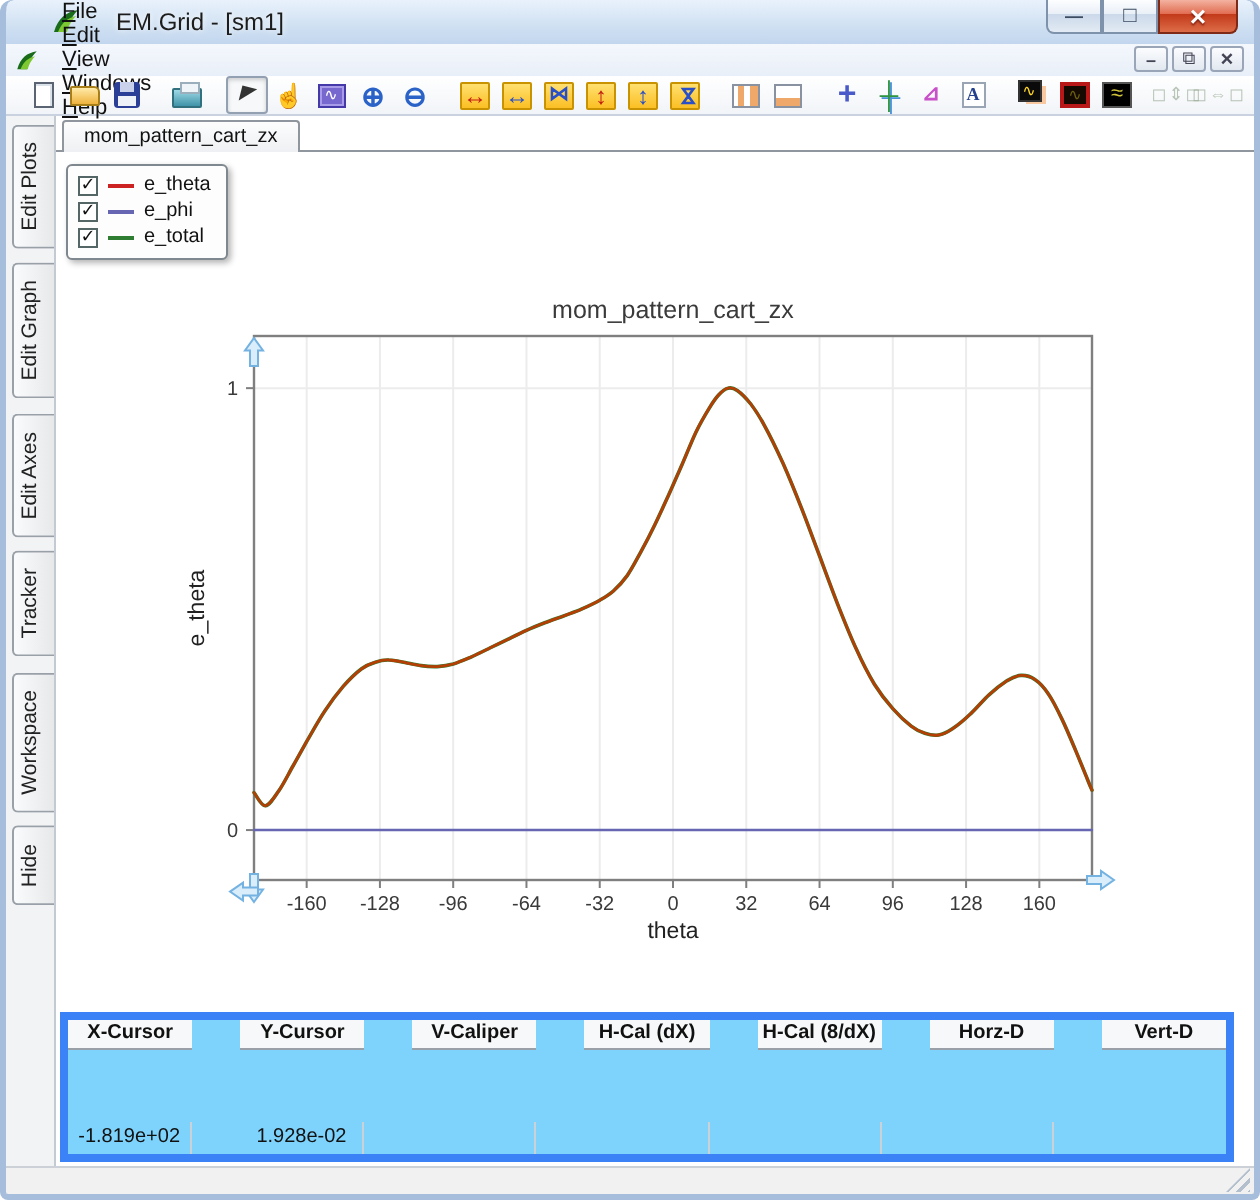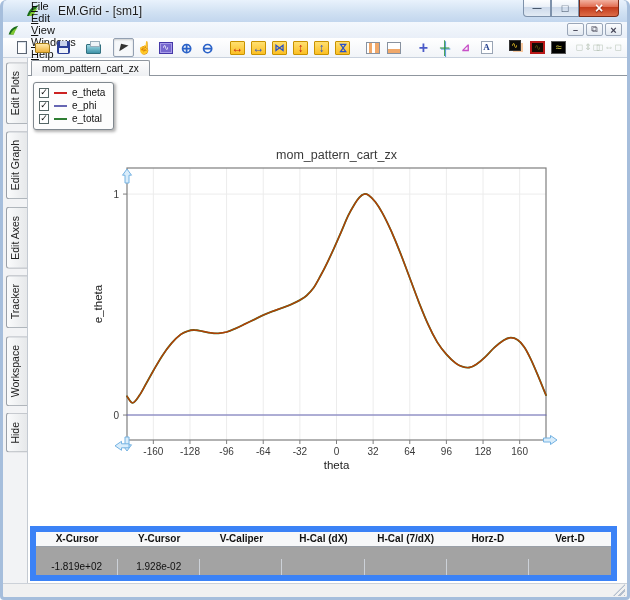--- a/index.html
+++ b/index.html
@@ -85,21 +85,21 @@
   .chartwrap{flex:1;position:relative;min-height:0;}
   .chartwrap svg{position:absolute;left:0;top:0;}
   
   .legend{position:absolute;left:5px;top:6px;background:#fdfdfd;border:1px solid #80888f;border-radius:3px;
     box-shadow:1.5px 1.5px 3px rgba(0,0,0,.3);padding:3px 8px 4px 5px;z-index:2;}
   .lrow{display:flex;align-items:center;height:13px;gap:5px;}
   .lcheck{width:10px;height:10px;background:#fff;border:1px solid #566;display:flex;align-items:center;justify-content:center;font-size:9px;color:#111;line-height:1;}
   .lline{width:13px;border-top:2px solid;display:inline-block;}
   .llabel{font-size:10px;color:#111;}
   
-  .stable{flex:0 0 auto;margin:0 10px 2px 2px;border:6px solid #3b82f6;display:grid;grid-template-columns:repeat(7,1fr);background:#a3a3a3;}
+  .stable{flex:0 0 auto;margin:0 10px 2px 2px;border:4px solid #3b82f6;display:grid;grid-template-columns:repeat(7,1fr);background:#7dd3fc;gap:24px;}
   .sh{font-size:10px;font-weight:bold;color:#111;text-align:center;padding:1px 0 2px;background:#f7f8f9;border-bottom:1px solid #9aa0a8;}
   .sv{font-size:10px;color:#111;text-align:center;padding:2px 0 3px;border-right:1px solid #ccd1d8;min-height:15px;margin-top:12px;}
   .sv:nth-child(14){border-right:none;}
   
   .statusbar{height:14px;background:#f1f1f1;border-top:1px solid #ccd1d8;flex:0 0 auto;display:flex;align-items:flex-end;justify-content:flex-end;}
   .grip{width:12px;height:12px;margin:0 2px 1px 0;background:repeating-linear-gradient(135deg,#b4bfce 0 1.5px,transparent 1.5px 4px);
     clip-path:polygon(100% 0,100% 100%,0 100%);}
 </style>
 </head>
 <body>
@@ -321,21 +321,21 @@
             <path d="M99.0 320.3C100.0 321.4 102.6 327.1 104.7 326.9C106.8 326.7 109.3 322.5 111.6 319.1C113.9 315.8 116.2 311.0 118.5 307.0C120.8 302.9 122.7 299.4 125.3 294.8C128.0 290.2 131.4 284.0 134.5 279.4C137.5 274.8 140.6 270.7 143.6 267.2C146.7 263.7 150.1 260.4 152.8 258.4C155.5 256.4 157.4 255.8 159.7 255.1C162.0 254.3 164.1 253.9 166.5 254.0C169.0 254.0 171.9 254.8 174.6 255.3C177.2 255.8 179.9 256.5 182.6 256.8C185.2 257.2 187.9 257.4 190.6 257.3C193.3 257.1 195.7 256.8 198.6 256.0C201.5 255.1 204.7 253.7 207.8 252.4C210.8 251.1 213.9 249.5 216.9 248.0C220.0 246.5 223.0 245.1 226.1 243.6C229.1 242.1 232.2 240.5 235.2 239.2C238.3 237.8 241.3 236.6 244.4 235.4C247.4 234.2 250.5 233.2 253.5 232.1C256.6 230.9 259.7 229.9 262.7 228.6C265.8 227.2 269.2 225.6 271.9 224.1C274.5 222.6 276.4 221.6 278.7 219.5C281.0 217.4 283.3 215.0 285.6 211.8C287.9 208.5 290.2 204.0 292.5 199.8C294.8 195.6 297.1 191.2 299.3 186.6C301.6 181.9 303.9 176.8 306.2 171.8C308.5 166.7 310.8 161.3 313.1 156.1C315.4 150.8 317.7 144.9 319.9 140.2C322.2 135.5 324.9 130.9 326.8 127.8C328.7 124.7 329.9 123.0 331.4 121.4C332.9 119.8 334.4 118.4 336.0 118.1C337.5 117.7 338.6 117.9 340.6 119.2C342.5 120.5 345.1 123.1 347.4 126.0C349.7 129.0 351.6 131.9 354.3 136.9C357.0 141.8 360.4 148.8 363.5 155.6C366.5 162.4 369.6 170.0 372.6 177.7C375.7 185.5 378.7 193.9 381.8 202.0C384.8 210.1 387.9 218.6 390.9 226.3C394.0 234.1 397.0 241.8 400.1 248.4C403.1 255.1 406.2 261.1 409.2 266.1C412.3 271.1 415.3 274.8 418.4 278.3C421.5 281.8 424.9 285.0 427.6 287.1C430.2 289.2 432.1 289.9 434.4 290.6C436.7 291.4 439.0 291.9 441.3 291.5C443.6 291.2 445.5 290.2 448.2 288.4C450.8 286.7 454.3 283.8 457.3 280.9C460.4 278.1 463.4 274.2 466.5 271.4C469.5 268.7 473.0 266.0 475.6 264.3C478.3 262.7 480.2 261.8 482.5 261.7C484.8 261.6 487.1 262.1 489.4 263.7C491.7 265.2 494.0 267.6 496.2 271.0C498.5 274.3 500.8 279.0 503.1 283.8C505.4 288.6 507.9 294.7 510.0 299.7C512.1 304.7 514.4 310.4 515.7 313.6C517.0 316.9 517.6 318.2 518.0 319.1" fill="none" stroke="#2e7d32" stroke-width="1.8" stroke-linecap="round" opacity="1"></path>
             <path d="M99.0 339.0C168.8 339.0 448.2 339.0 518.0 339.0" fill="none" stroke="#6666b3" stroke-width="1.2" stroke-linecap="round" opacity="1"></path>
             <path d="M99.0 320.3C100.0 321.4 102.6 327.1 104.7 326.9C106.8 326.7 109.3 322.5 111.6 319.1C113.9 315.8 116.2 311.0 118.5 307.0C120.8 302.9 122.7 299.4 125.3 294.8C128.0 290.2 131.4 284.0 134.5 279.4C137.5 274.8 140.6 270.7 143.6 267.2C146.7 263.7 150.1 260.4 152.8 258.4C155.5 256.4 157.4 255.8 159.7 255.1C162.0 254.3 164.1 253.9 166.5 254.0C169.0 254.0 171.9 254.8 174.6 255.3C177.2 255.8 179.9 256.5 182.6 256.8C185.2 257.2 187.9 257.4 190.6 257.3C193.3 257.1 195.7 256.8 198.6 256.0C201.5 255.1 204.7 253.7 207.8 252.4C210.8 251.1 213.9 249.5 216.9 248.0C220.0 246.5 223.0 245.1 226.1 243.6C229.1 242.1 232.2 240.5 235.2 239.2C238.3 237.8 241.3 236.6 244.4 235.4C247.4 234.2 250.5 233.2 253.5 232.1C256.6 230.9 259.7 229.9 262.7 228.6C265.8 227.2 269.2 225.6 271.9 224.1C274.5 222.6 276.4 221.6 278.7 219.5C281.0 217.4 283.3 215.0 285.6 211.8C287.9 208.5 290.2 204.0 292.5 199.8C294.8 195.6 297.1 191.2 299.3 186.6C301.6 181.9 303.9 176.8 306.2 171.8C308.5 166.7 310.8 161.3 313.1 156.1C315.4 150.8 317.7 144.9 319.9 140.2C322.2 135.5 324.9 130.9 326.8 127.8C328.7 124.7 329.9 123.0 331.4 121.4C332.9 119.8 334.4 118.4 336.0 118.1C337.5 117.7 338.6 117.9 340.6 119.2C342.5 120.5 345.1 123.1 347.4 126.0C349.7 129.0 351.6 131.9 354.3 136.9C357.0 141.8 360.4 148.8 363.5 155.6C366.5 162.4 369.6 170.0 372.6 177.7C375.7 185.5 378.7 193.9 381.8 202.0C384.8 210.1 387.9 218.6 390.9 226.3C394.0 234.1 397.0 241.8 400.1 248.4C403.1 255.1 406.2 261.1 409.2 266.1C412.3 271.1 415.3 274.8 418.4 278.3C421.5 281.8 424.9 285.0 427.6 287.1C430.2 289.2 432.1 289.9 434.4 290.6C436.7 291.4 439.0 291.9 441.3 291.5C443.6 291.2 445.5 290.2 448.2 288.4C450.8 286.7 454.3 283.8 457.3 280.9C460.4 278.1 463.4 274.2 466.5 271.4C469.5 268.7 473.0 266.0 475.6 264.3C478.3 262.7 480.2 261.8 482.5 261.7C484.8 261.6 487.1 262.1 489.4 263.7C491.7 265.2 494.0 267.6 496.2 271.0C498.5 274.3 500.8 279.0 503.1 283.8C505.4 288.6 507.9 294.7 510.0 299.7C512.1 304.7 514.4 310.4 515.7 313.6C517.0 316.9 517.6 318.2 518.0 319.1" fill="none" stroke="#c03800" stroke-width="1.4" stroke-linecap="round" opacity="0.92"></path>
           </svg>
       </div>
       <div class="stable" id="stable">
           <div class="sh">X-Cursor</div>
           <div class="sh">Y-Cursor</div>
           <div class="sh">V-Caliper</div>
           <div class="sh">H-Cal (dX)</div>
-          <div class="sh">H-Cal (7/dX)</div>
+          <div class="sh">H-Cal (8/dX)</div>
           <div class="sh">Horz-D</div>
           <div class="sh">Vert-D</div>
           <div class="sv">-1.819e+02</div>
           <div class="sv">1.928e-02</div>
           <div class="sv"></div>
           <div class="sv"></div>
           <div class="sv"></div>
           <div class="sv"></div>
           <div class="sv"></div>
         </div>

